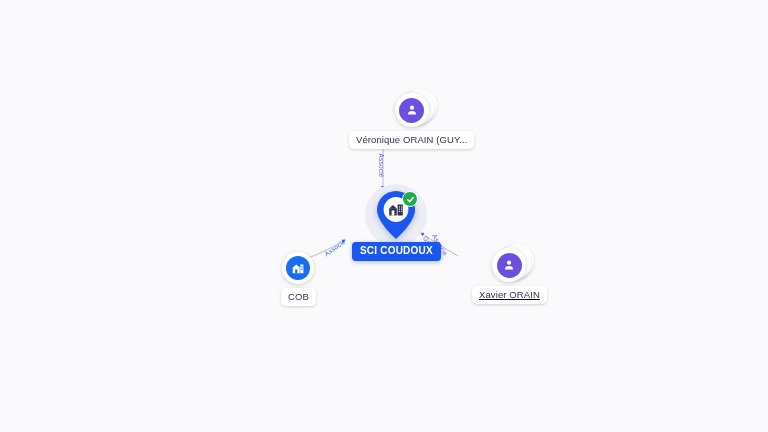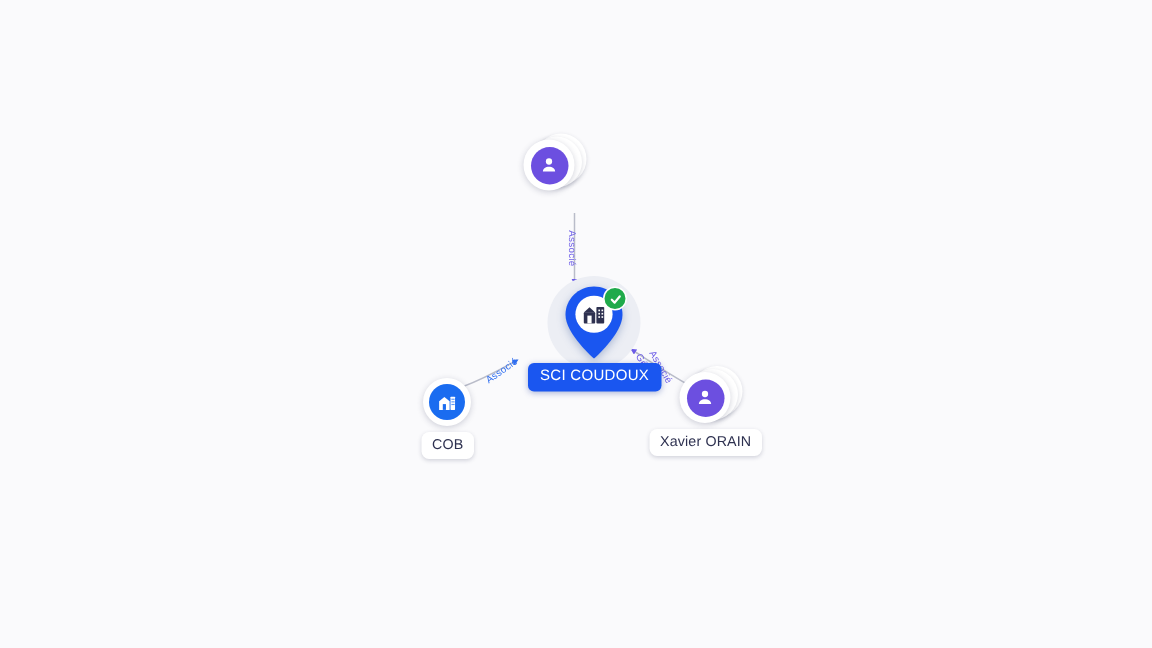--- a/index.html
+++ b/index.html
@@ -157,21 +157,21 @@
     align-items: center;
     justify-content: center;
   }
   .label-selected {
     background: #1a56f0;
     color: #ffffff;
     border-radius: 4px;
     padding: 3px 8px 4px 8px;
     font-size: 10px;
     line-height: 12px;
-    font-weight: normal;
+    font-weight: bold;
     letter-spacing: 0.2px;
     white-space: nowrap;
     box-shadow: 0 1px 4px rgba(20,50,150,0.35);
     margin-top: -2px;
     z-index: 5;
     position: relative;
   }
 
   
   .edge-label {
@@ -222,20 +222,21 @@
       <div class="stack-card stack-2"></div>
       <div class="avatar-circle">
         <div class="avatar-inner">
           <svg width="14" height="14" viewBox="0 0 24 24" fill="#ffffff">
             <circle cx="12" cy="8" r="3.6"></circle>
             <path d="M5 19.5c0-3.6 3.2-5.6 7-5.6s7 2 7 5.6z"></path>
           </svg>
         </div>
       </div>
     </div>
+    <div class="node-label">Véronique ORAIN (GUY...</div>
   </div>
 
   <div class="node" id="node-sci" style="left:352px; top:186px;">
     <div class="pin-wrap">
       <div class="pin-halo"></div>
 
       <svg class="pin-shape" width="44" height="52" viewBox="0 0 44 52">
         <path d="M22 2 C11.5 2 3 10.4 3 20.8 C3 33.6 22 50 22 50 C22 50 41 33.6 41 20.8 C41 10.4 32.5 2 22 2 Z" fill="#1a56f0"></path>
         <circle cx="22" cy="20.5" r="12.4" fill="#ffffff"></circle>
         <g fill="#2e3150">
@@ -275,21 +276,21 @@
             <rect x="17.2" y="14.2" width="1.3" height="1.3" fill="#1a6cf0"></rect>
             <rect x="19.2" y="14.2" width="1.3" height="1.3" fill="#1a6cf0"></rect>
             <rect x="7.2" y="14.4" width="3.6" height="6.6" fill="#1a6cf0"></rect>
           </svg>
         </div>
       </div>
     </div>
     <div class="node-label">COB</div>
   </div>
 
-  <div class="node person" id="node-xavier" style="left:433px; top:248px;">
+  <div class="node person" id="node-xavier" style="left:472px; top:248px;text-decoration:underline;">
     <div class="avatar-wrap">
       <div class="stack-card stack-1"></div>
       <div class="stack-card stack-2"></div>
       <div class="avatar-circle">
         <div class="avatar-inner">
           <svg width="14" height="14" viewBox="0 0 24 24" fill="#ffffff">
             <circle cx="12" cy="8" r="3.6"></circle>
             <path d="M5 19.5c0-3.6 3.2-5.6 7-5.6s7 2 7 5.6z"></path>
           </svg>
         </div>

